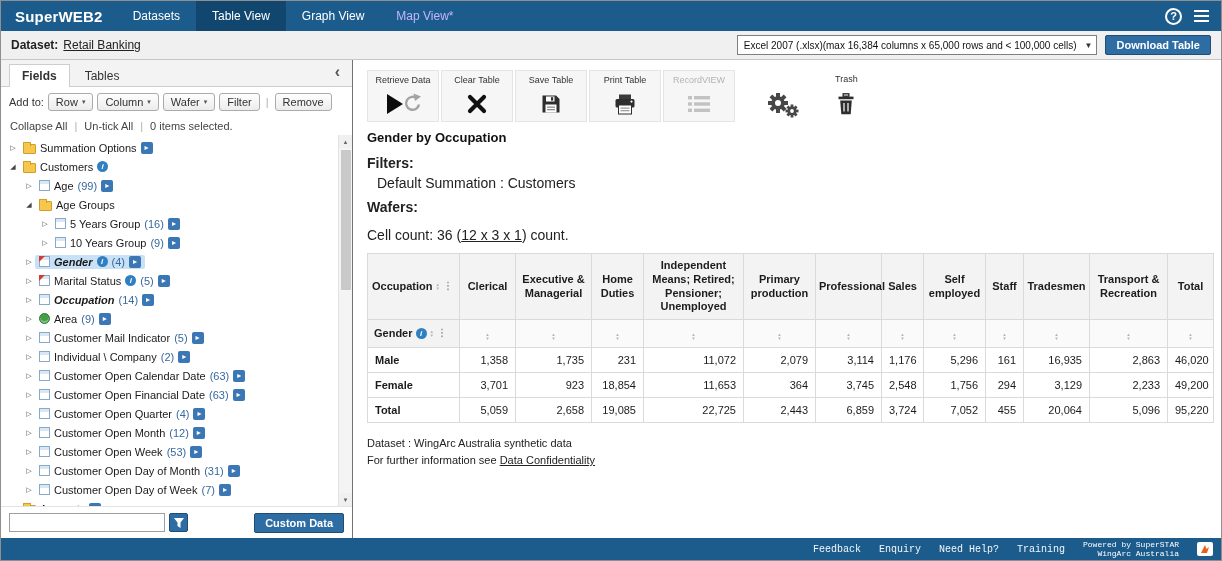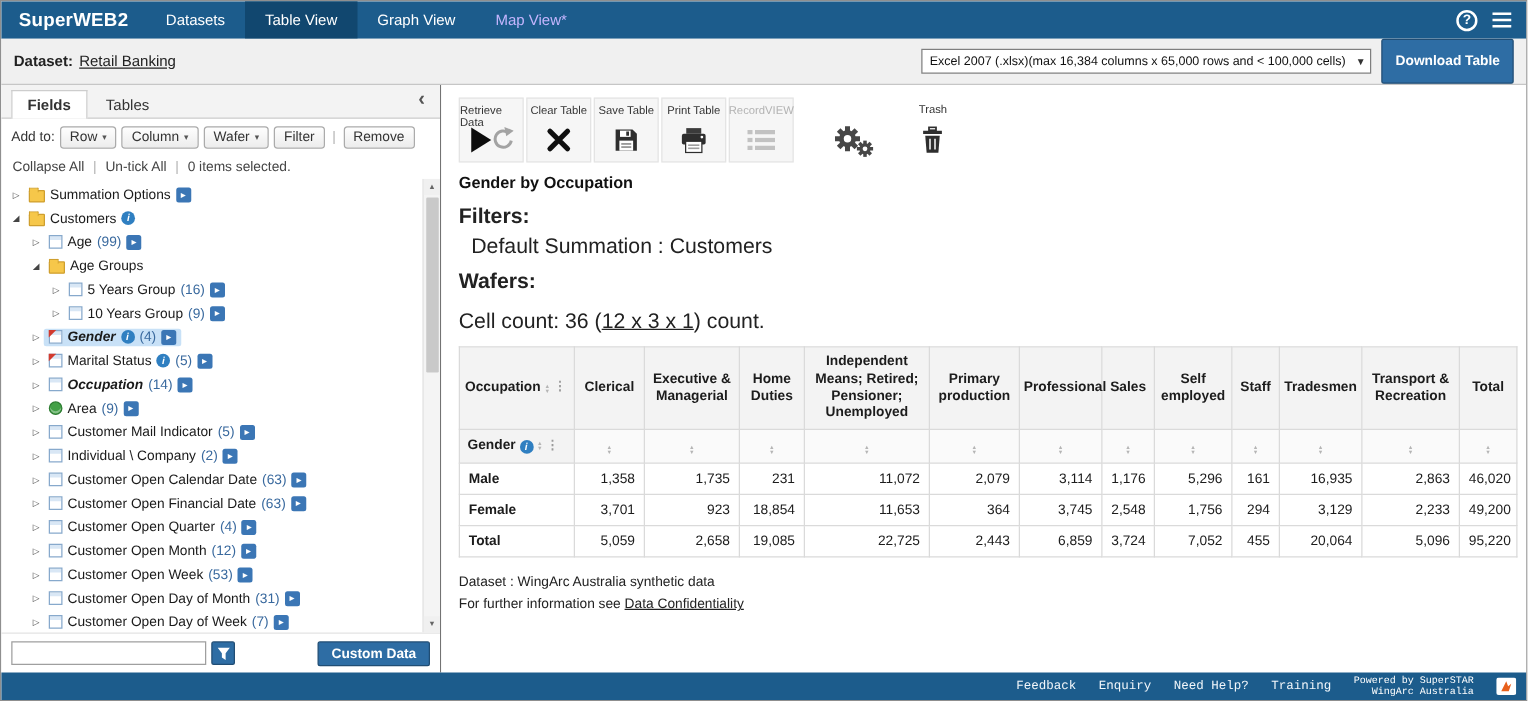--- a/index.html
+++ b/index.html
@@ -22,21 +22,21 @@
 .burger{display:flex;flex-direction:column;gap:3px;cursor:pointer;padding:2px;}
 .burger i{display:block;width:15px;height:2px;background:#fff;}
 
 
 .dataset-bar{flex:0 0 29px;background:#f0f0f0;border-bottom:1px solid #c6c6c6;display:flex;align-items:center;padding:0 10px;font-size:12px;color:#222;}
 .ds-label{font-weight:bold;margin-right:5px;}
 .ds-name{text-decoration:underline;color:#222;cursor:pointer;}
 .ds-right{margin-left:auto;display:flex;align-items:center;gap:8px;}
 .export-select{position:relative;background:#fff;border:1px solid #7f7f7f;height:20px;display:flex;align-items:center;font-size:10px;padding:0 20px 0 6px;cursor:pointer;color:#111;white-space:nowrap;}
 .export-select .caret{position:absolute;right:4px;font-size:8px;color:#333;}
-.btn-primary{background:#2e6da4;color:#fff;border:1px solid #204d74;font-size:11px;font-weight:bold;height:36px;padding:0 10px;border-radius:2px;cursor:pointer;font-family:inherit;}
+.btn-primary{background:#2e6da4;color:#fff;border:1px solid #204d74;font-size:11px;font-weight:bold;height:20px;padding:0 10px;border-radius:2px;cursor:pointer;font-family:inherit;}
 
 
 .body-row{flex:1;display:flex;min-height:0;}
 .sidebar{flex:0 0 352px;border-right:1px solid #737373;display:flex;flex-direction:column;min-height:0;background:#fff;}
 .side-tabs{flex:0 0 27px;background:#f3f3f3;border-bottom:1px solid #cdcdcd;display:flex;align-items:flex-end;padding:4px 8px 0;position:relative;gap:2px;}
 .tab{font-size:12px;padding:4px 12px 3px;cursor:pointer;color:#333;border:1px solid transparent;border-bottom:none;}
 .tab.active{background:#fff;border-color:#cdcdcd;font-weight:bold;margin-bottom:-1px;padding-bottom:4px;}
 .collapse-chevron{position:absolute;right:12px;top:4px;font-size:16px;font-weight:bold;color:#555;cursor:pointer;line-height:1;}
 .addto-row{flex:0 0 30px;display:flex;align-items:center;gap:4px;padding:0 8px;font-size:11px;color:#333;}
 .mini-btn{display:flex;align-items:center;gap:4px;border:1px solid #ababab;background:linear-gradient(#fefefe,#ececec);border-radius:3px;font-size:11px;color:#333;padding:2px 7px;cursor:pointer;font-family:inherit;}
@@ -70,29 +70,29 @@
 
 
 .side-bottom{flex:0 0 32px;display:flex;align-items:center;gap:4px;padding:0 8px;border-top:1px solid #e3e3e3;}
 .side-bottom input{width:156px;height:19px;border:1px solid #9f9f9f;font-size:11px;padding:0 4px;font-family:inherit;}
 .mini-blue{width:19px;height:19px;background:#2e6da4;border:1px solid #204d74;border-radius:2px;display:flex;align-items:center;justify-content:center;cursor:pointer;}
 .side-bottom .btn-primary{margin-left:auto;height:20px;}
 
 
 .content{flex:1;min-width:0;padding:10px 14px 0;overflow:hidden;background:#fff;}
 .toolbar{display:flex;align-items:flex-start;margin-bottom:8px;}
-.tool{width:52px;height:52px;background:#f6f6f6;border:1px solid #e4e4e4;margin-right:2px;display:flex;flex-direction:column;align-items:center;padding-top:4px;cursor:pointer;}
+.tool{width:72px;height:52px;background:#f6f6f6;border:1px solid #e4e4e4;margin-right:2px;display:flex;flex-direction:column;align-items:center;padding-top:4px;cursor:pointer;}
 .tool-label{font-size:9px;color:#333;height:12px;}
 .tool-icon{flex:1;display:flex;align-items:center;justify-content:center;}
 .tool.disabled{cursor:default;}
 .tool.disabled .tool-label{color:#b3b3b3;}
 .tool.no-tile{background:transparent;border:none;width:auto;padding:4px 6px 0;height:52px;}
 .tool.gap{margin-left:22px;}
 .table-title{font-size:13px;font-weight:bold;color:#111;margin:4px 0 10px;}
-.meta{font-size:17px;color:#222;}
+.meta{font-size:14px;color:#222;}
 .meta .bold{font-weight:bold;margin-top:2px;}
 .meta-indent{padding-left:10px;margin:4px 0 8px;}
 .cellcount{margin-top:12px;}
 .ulink{color:#222;text-decoration:underline;cursor:pointer;}
 
 
 .datatable{border-collapse:collapse;margin-top:10px;table-layout:fixed;font-size:11px;color:#1c1c1c;width:846px;}
 .datatable th,.datatable td{border:1px solid #dadada;}
 .datatable thead th{background:#f3f3f3;font-weight:bold;text-align:center;vertical-align:middle;padding:5px 3px;line-height:1.25;}
 .hflex{display:flex;align-items:center;gap:3px;padding:0 3px;}

